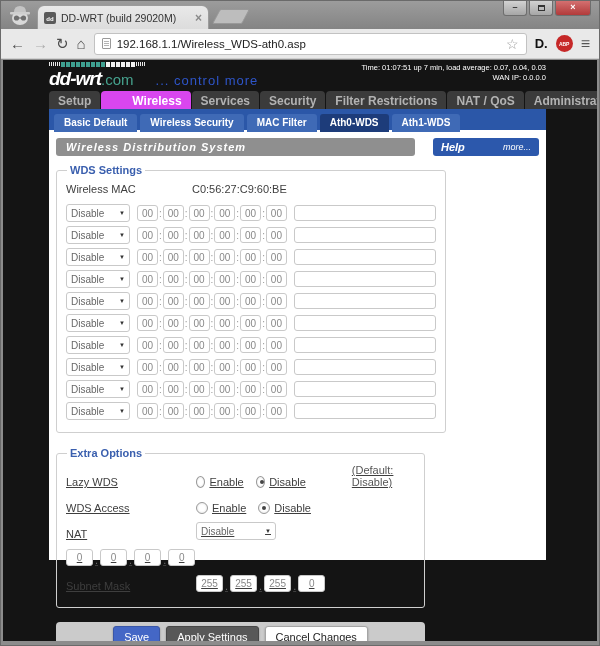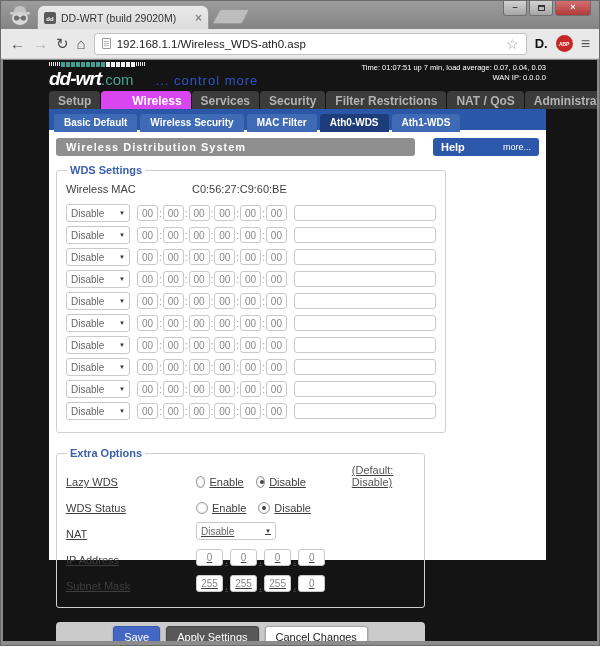--- a/index.html
+++ b/index.html
@@ -78,21 +78,21 @@
 
   
   .sub-bar { background:#2b57a8; height:21px; padding:3px 0 0 5px; }
   .stab { display:inline-block; padding:3px 10px 4px; margin-right:3px; font-size:10px;
           font-weight:bold; color:#fff; background:#3f6ab6; border-radius:3px 3px 0 0;
           cursor:pointer; }
   .stab.active { background:#1d3c7a; }
 
   
   .content { background:#fff; height:430px; padding:6px 6px 0; }
-  .title-row { display:flex; gap:18px; margin:2px 1px 8px; }
+  .title-row { display:flex; gap:18px; margin:2px 1px 8px;font-style:italic; }
   .gray-title { flex:1; background:#8f8f8f; border-radius:3px; color:#fff;
                 font-weight:bold; font-size:11px; letter-spacing:1px; padding:3px 10px; }
   .help-box { width:106px; background:#2c58ac; border-radius:3px; color:#fff;
               display:flex; justify-content:space-between; align-items:center;
               padding:3px 8px; }
   .help-label { font-weight:bold; font-size:11px; }
   .help-more { font-size:9px; cursor:pointer; }
 
   fieldset { border:1px solid #cfcfcf; border-radius:3px; margin:0 1px 14px;
              padding:5px 9px 8px; width:369px; }
@@ -441,37 +441,36 @@
           <div class="opt-row">
             <span class="opt-label">Lazy WDS</span>
             <span class="radio" id="lazy-enable"></span>
             <span class="radio-label">Enable</span>
             <span class="radio checked" id="lazy-disable"></span>
             <span class="radio-label">Disable</span>
             <span class="default-note">(Default: Disable)</span>
           </div>
 
           <div class="opt-row">
-            <span class="opt-label">WDS Status</span>
+            <span class="opt-label">WDS Access</span>
             <span class="radio" id="subnet-enable"></span>
             <span class="radio-label">Enable</span>
             <span class="radio checked" id="subnet-disable"></span>
             <span class="radio-label">Disable</span>
           </div>
 
           <div class="opt-row">
             <span class="opt-label">NAT</span>
             <div class="selbox nat-sel">
               <span>Disable</span>
               <span class="arrow">▼</span>
             </div>
           </div>
 
           <div class="opt-row">
-            <span class="opt-label">IP Address</span>
             <input class="octet ip-octet" value="0" style="">
             <span class="dot-sep">.</span>
             <input class="octet ip-octet" value="0" style="">
             <span class="dot-sep">.</span>
             <input class="octet ip-octet" value="0" style="">
             <span class="dot-sep">.</span>
             <input class="octet ip-octet" value="0" style="">
           </div>
 
           <div class="opt-row">

